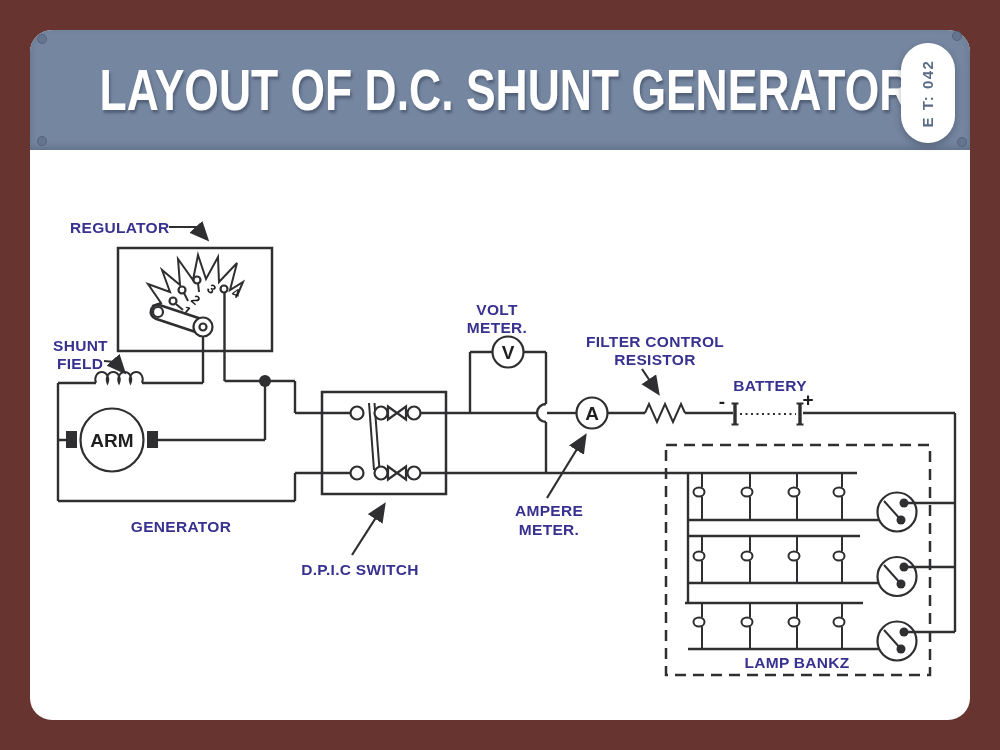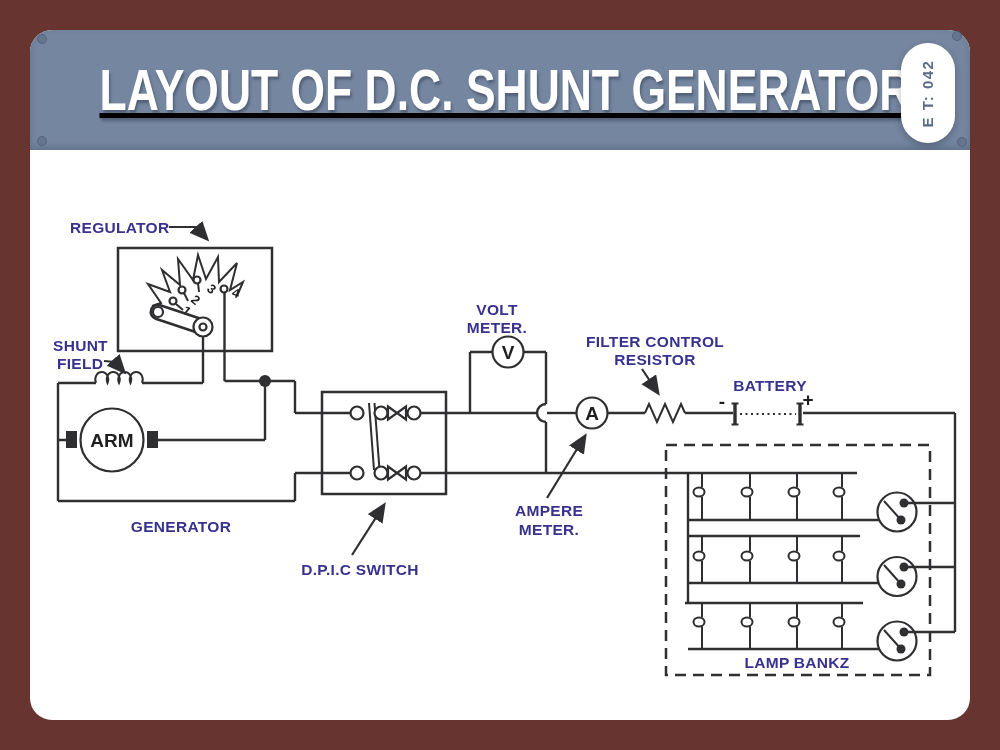--- a/index.html
+++ b/index.html
@@ -12,21 +12,21 @@
     position:absolute;left:30px;top:30px;width:940px;height:690px;
     background:var(--panel,#fff);border-radius:22px;
   }
   .banner{
     position:absolute;left:30px;top:30px;width:940px;height:120px;
     background:var(--banner,#7586a0);border-radius:22px 22px 0 0;
     box-shadow:inset 0 -3px 6px rgba(40,50,70,.25);
   }
   .title-wrap{
     position:absolute;left:105px;top:0;width:740px;height:120px;
-    display:flex;align-items:center;justify-content:center;text-decoration:underline;
+    display:flex;align-items:center;justify-content:center;
   }
   .title{
     color:var(--title,#fff);font-weight:bold;font-size:57px;letter-spacing:0px;
     white-space:nowrap;transform:scaleX(.78);
     text-shadow:2px 3px 3px rgba(30,40,60,.4);
     font-family:"Liberation Sans",sans-serif;
   }
   .badge{
     position:absolute;left:901px;top:43px;width:54px;height:100px;
     background:#fff;border-radius:27px;box-shadow:0 3px 7px rgba(20,25,40,.3);

